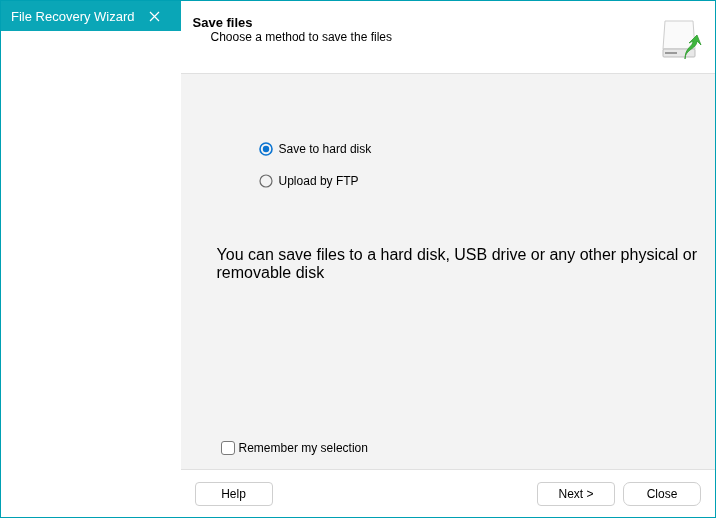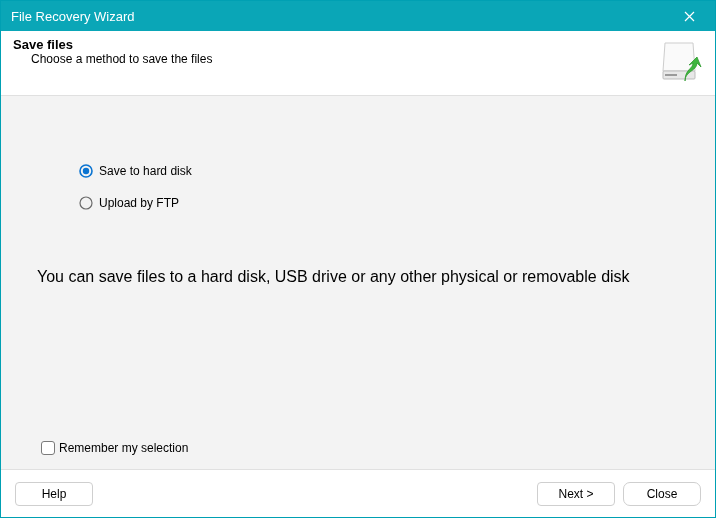--- a/index.html
+++ b/index.html
@@ -1,23 +1,23 @@
 <!DOCTYPE html>
 <html><head>
 <meta charset="utf-8">
 <style>
   * { box-sizing: border-box; }
   html, body { margin:0; padding:0; font-family: "Segoe UI", Tahoma, sans-serif; font-size:12px; color:#000; }
-  .window { width:716px; height:518px; background:#ffffff; border:1px solid #00a0b3; display:flex; flex-direction:column; }
+  .window { width:716px; height:518px; background:#ffffff; border:1px solid #00a0b3; display:flex; }
   .titlebar { height:30px; background:#0aa6b7; color:#fff; display:flex; align-items:center; padding:0 6px 0 10px; font-size:13px; }
   .titlebar .title { flex:1; }
   .titlebar .close-btn { width:40px; height:30px; display:flex; align-items:center; justify-content:center; cursor:default; }
   .titlebar .close-btn svg { pointer-events:none; }
   .client { flex:1; display:flex; flex-direction:column; background:#fff; }
-  .header { padding:6px 12px 10px 12px; display:flex; align-items:flex-start; background:#fff; }
+  .header { padding:14px 12px 10px 12px; display:flex; align-items:flex-start; background:#fff; }
   .header-text { flex:1; }
   .header-text h1 { margin:0; font-size:13px; font-weight:bold; }
   .header-text p { margin:0 0 0 18px; font-size:12px; }
   .header-icon { width:48px; height:48px; margin-left:8px; }
   .sep-outer { height:1px; background:#e0e0e0; margin:0; }
   .body { flex:1; background:#f3f3f3; padding:0; display:flex; flex-direction:column; }
   .body-inner { flex:1; padding:68px 0 0 0; position:relative; }
   .options { margin-left:78px; }
   .radio-row { display:flex; align-items:flex-start; margin-bottom:18px; cursor:default; }
   .radio-glyph { width:14px; height:14px; margin-right:6px; display:inline-flex; align-items:center; justify-content:center; }

